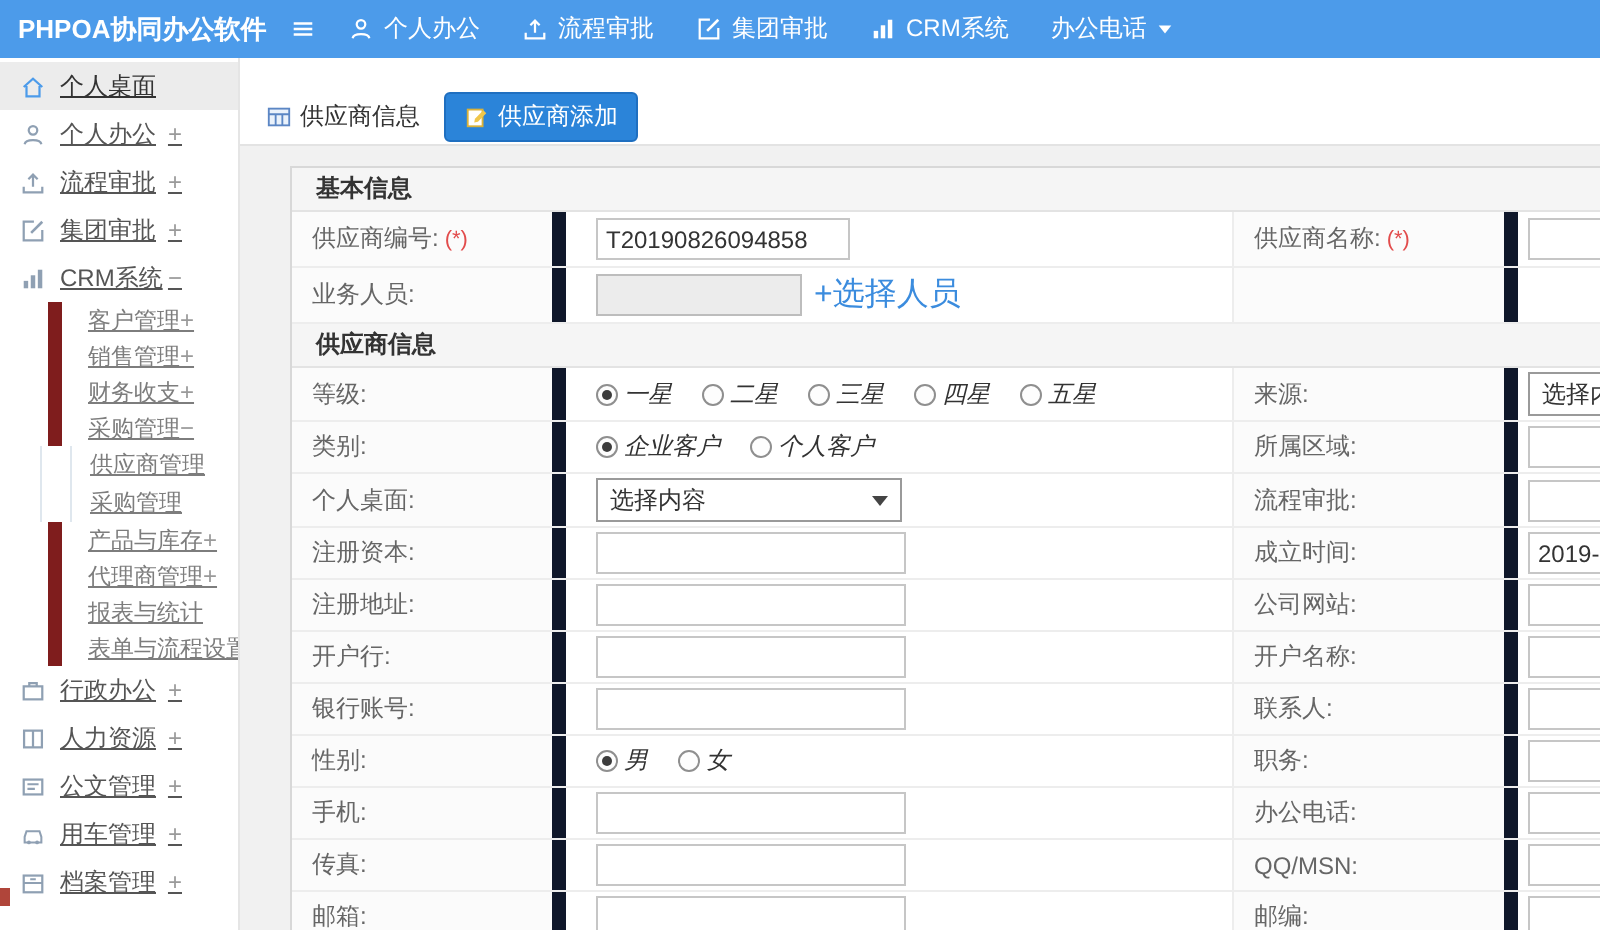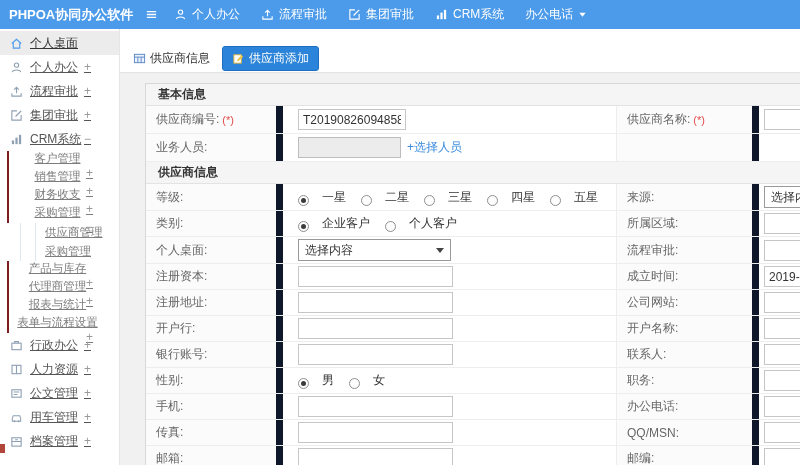--- a/index.html
+++ b/index.html
@@ -23,22 +23,22 @@
 
   
   .sidebar { position:absolute; top:29px; left:0; width:120px; bottom:0;
     background:#fff; border-right:1px solid #e5e5e5; overflow:hidden; padding-top:2px; }
   .side-item { display:flex; align-items:center; cursor:default; white-space:nowrap;text-decoration:underline; }
   .side-item.l0 { height:24px; padding:0 28px 0 10px; font-size:12px; color:#555; }
   .side-item.l0.active { background:#ececec; color:#333; }
   .side-icon { width:13px; height:13px; margin-right:7px; color:#8fa0b3; flex:0 0 13px; }
   .side-item.active .side-icon { color:var(--c-topbar); }
   .side-item .expand { margin-left:auto; color:#9a9a9a; font-size:12px; }
-  .side-item.l1 { height:18px; margin-left:7px; border-left:2px solid #7f1d1d;
-    padding:0 26px 0 13px; font-size:11.5px; color:#7d7d7d;flex-direction:column; }
+  .side-item.l1 { height:18px; margin-left:24px; border-left:7px solid #7f1d1d;
+    padding:0 26px 0 13px; font-size:11.5px; color:#7d7d7d; }
   .side-item.l2 { height:19px; margin-left:20px; border-left:1px solid #dfe7ee;
     padding:0 6px 0 24px; font-size:11.5px; color:#7d7d7d;
     background:linear-gradient(#dfe7ee,#dfe7ee) 14px 0/1px 100% no-repeat; }
   .red-sliver { position:absolute; left:0; top:444px; width:5px; height:9px; background:#b0453a; z-index:12; }
 
   
   .content { position:absolute; top:45px; left:120px; width:680px; bottom:0; background:#14b8a6; }
   .tabbar { height:28px; background:#fff; border-bottom:1px solid #e3e3e3;
     display:flex; align-items:center; padding-left:13px; }
   .tab { display:flex; align-items:center; gap:4px; font-size:12px; color:#333; cursor:default; }
@@ -58,27 +58,27 @@
   .cell { display:flex; align-items:center; }
   .cell-label { padding-left:10px; font-size:12px; color:#666; background:#fbfbfb;
     border-right:7px solid #0f172a; white-space:nowrap; }
   .cell-control { padding:2px 0 2px 15px; border-right:1px solid #ededed; gap:6px; }
   .cell-control.last { border-right:none; padding-left:5px; }
   .req { color:var(--c-required); margin-left:3px; font-size:11px; }
 
   input.txt { width:155px; height:21px; border:1px solid #c6c6c6; padding:0 4px;
     font-size:12px; color:#333; font-family:inherit; background:#fff; }
   input.txt.gray { width:103px; background:#ececec; border-color:#bdbdbd; }
-  .link { color:var(--c-link); font-size:12px; cursor:pointer; white-space:nowrap; }
+  .link { color:var(--c-link); font-size:16px; cursor:pointer; white-space:nowrap; }
   .selectbox { width:153px; height:22px; border:1px solid #9a9a9a; background:#fff;
     display:flex; align-items:center; justify-content:space-between; padding:0 6px;
     font-size:12px; color:#333; cursor:default; }
   .sel-caret { width:0; height:0; border-left:4px solid transparent;
     border-right:4px solid transparent; border-top:5px solid #444; }
-  .radio-opt { display:inline-flex; align-items:flex-end; gap:13px; margin-right:9px; }
+  .radio-opt { display:inline-flex; align-items:center; gap:3px; margin-right:9px;font-style:italic; }
   .radio { width:11px; height:11px; border:1px solid #8f8f8f; border-radius:50%;
     background:#fdfdfd; position:relative; display:inline-block; flex:0 0 11px; }
   .radio.on::after { content:""; position:absolute; left:2px; top:2px; right:2px; bottom:2px;
     background:#3c3c3c; border-radius:50%; }
   .rlabel { font-size:12px; color:#333; white-space:nowrap; }
 </style>
 </head>
 <body>
 
 <div class="topbar">
@@ -302,21 +302,21 @@
   <div class="main">
     <div class="panel" id="panel">
         <div class="section sec-0">
           <div class="section-header">基本信息</div>
           <div class="frow">
             <div class="cell cell-label">
               <span>供应商编号:</span>
               <span class="req">(*)</span>
             </div>
             <div class="cell cell-control">
-              <input class="txt" type="text" value="T20190826094858" style="width: 108px;">
+              <input class="txt" type="text" value="T20190826094858" style="width: 127px;">
             </div>
             <div class="cell cell-label">
               <span>供应商名称:</span>
               <span class="req">(*)</span>
             </div>
             <div class="cell cell-control last">
               <input class="txt" type="text" value="" style="">
             </div>
           </div>
           <div class="frow">

